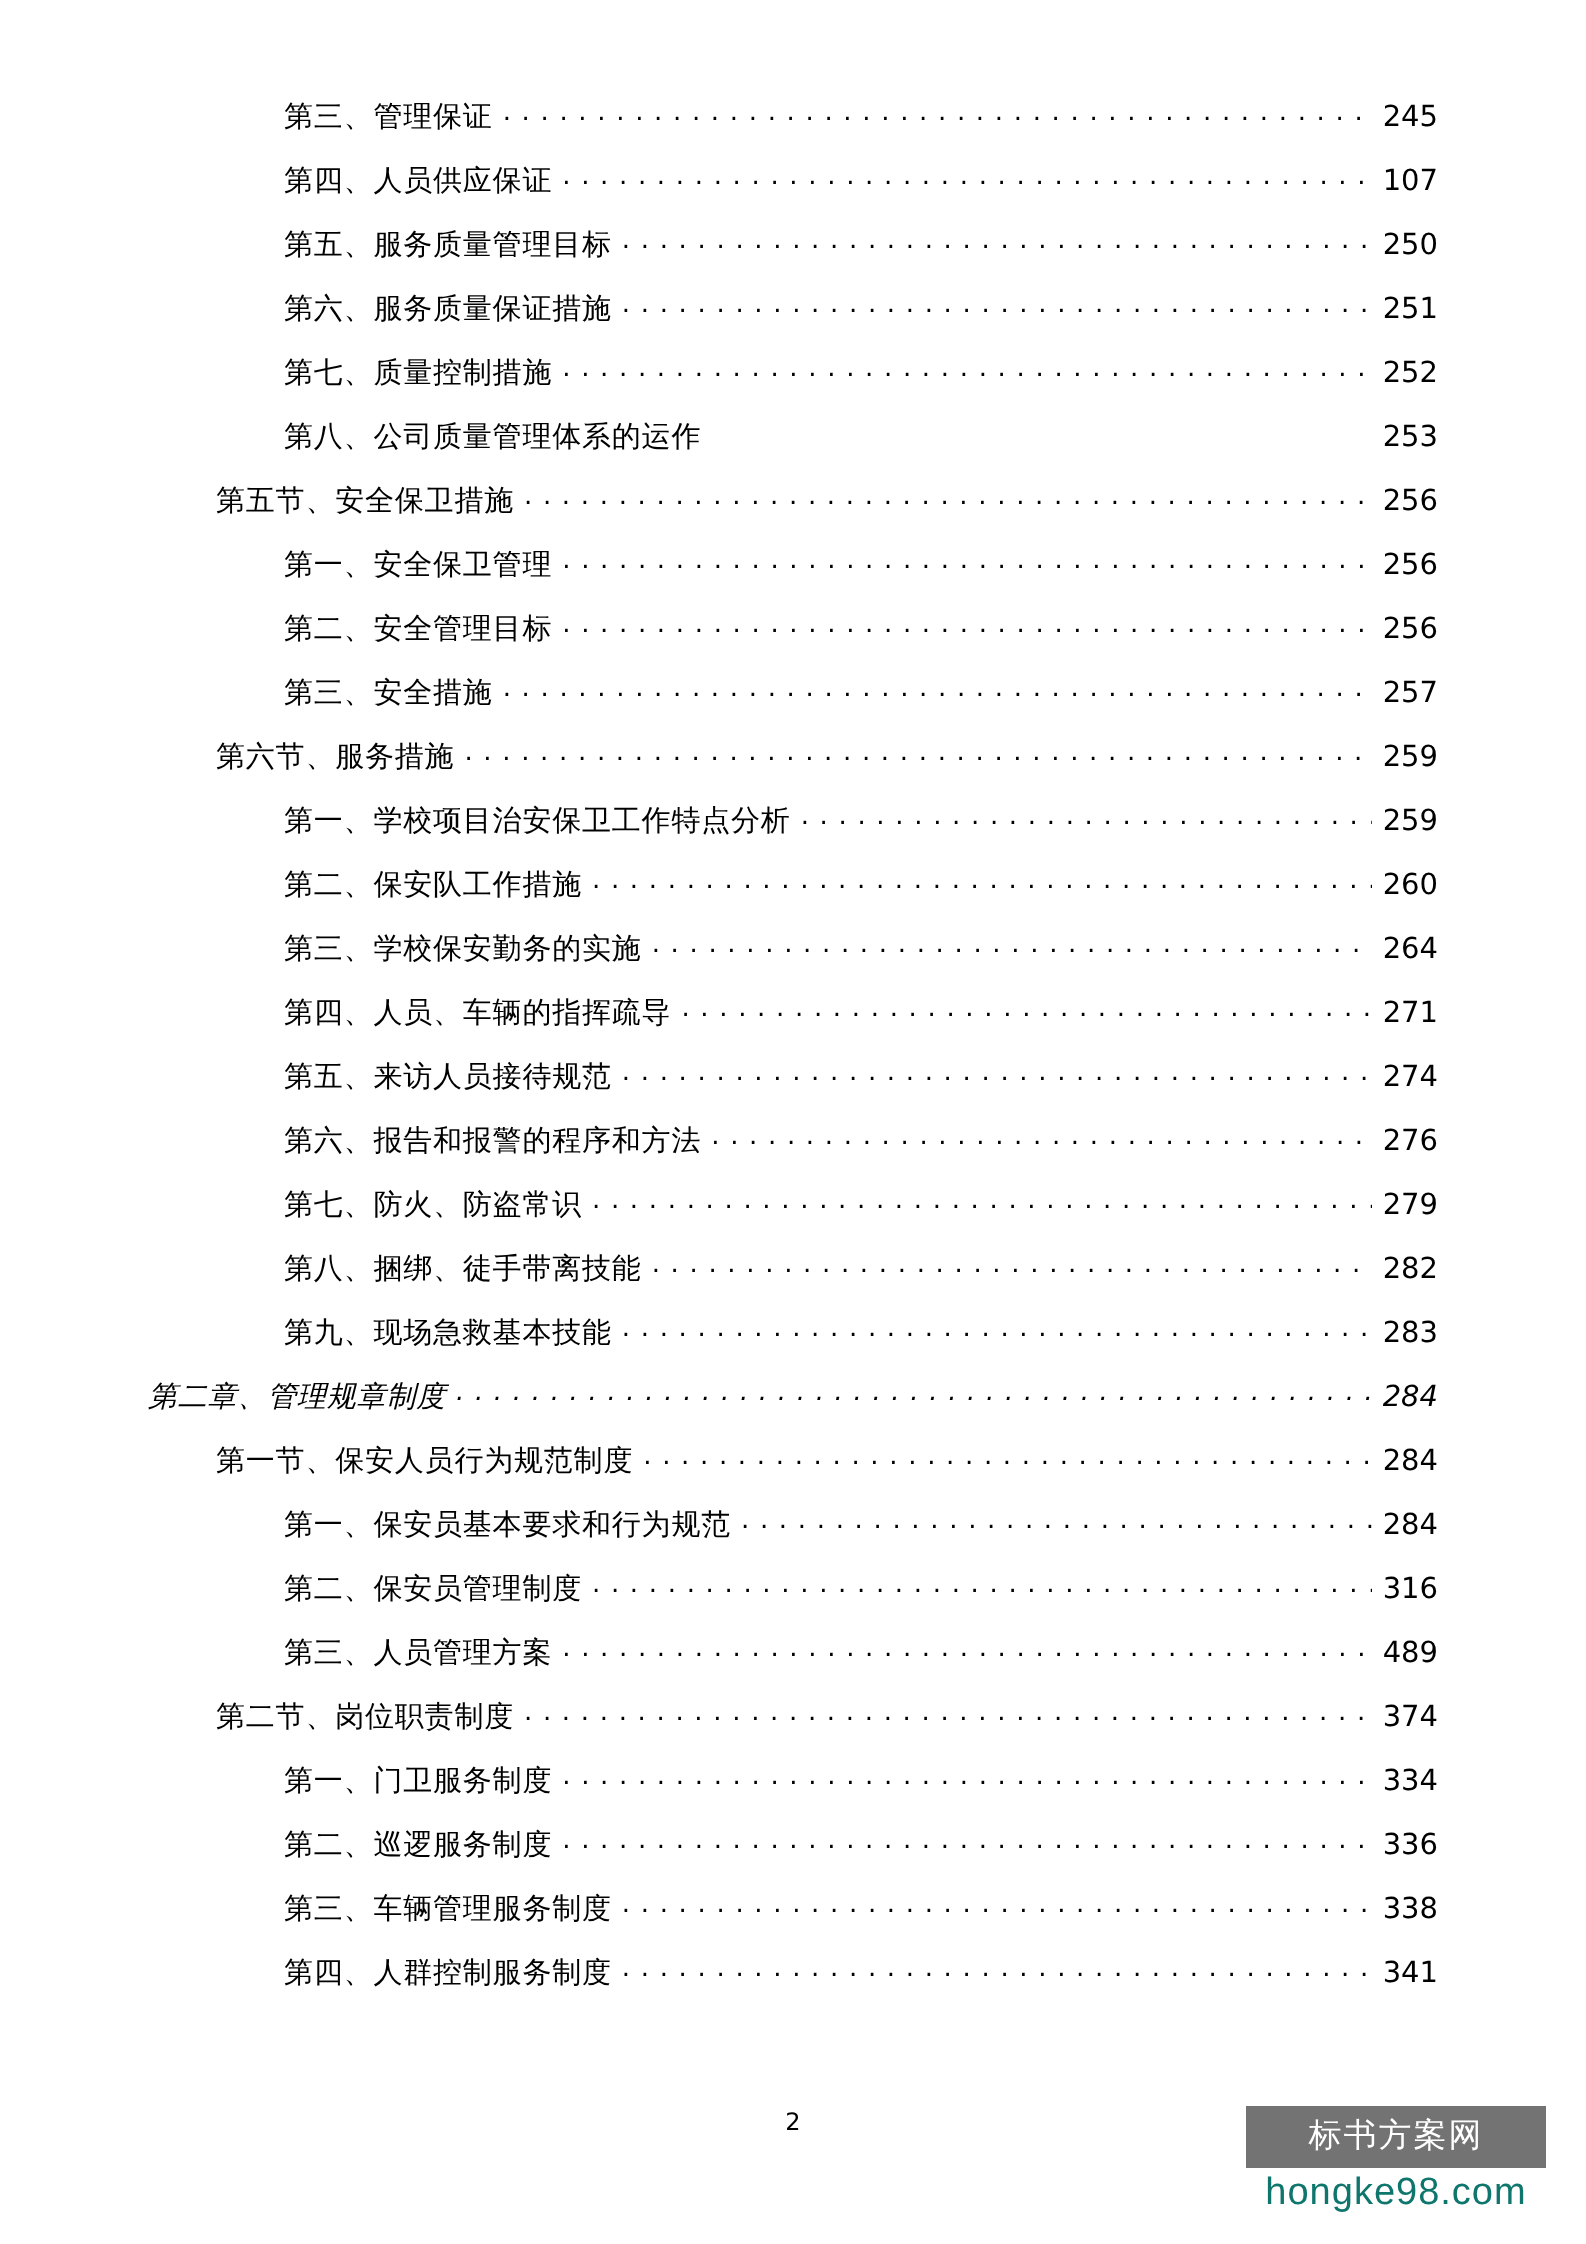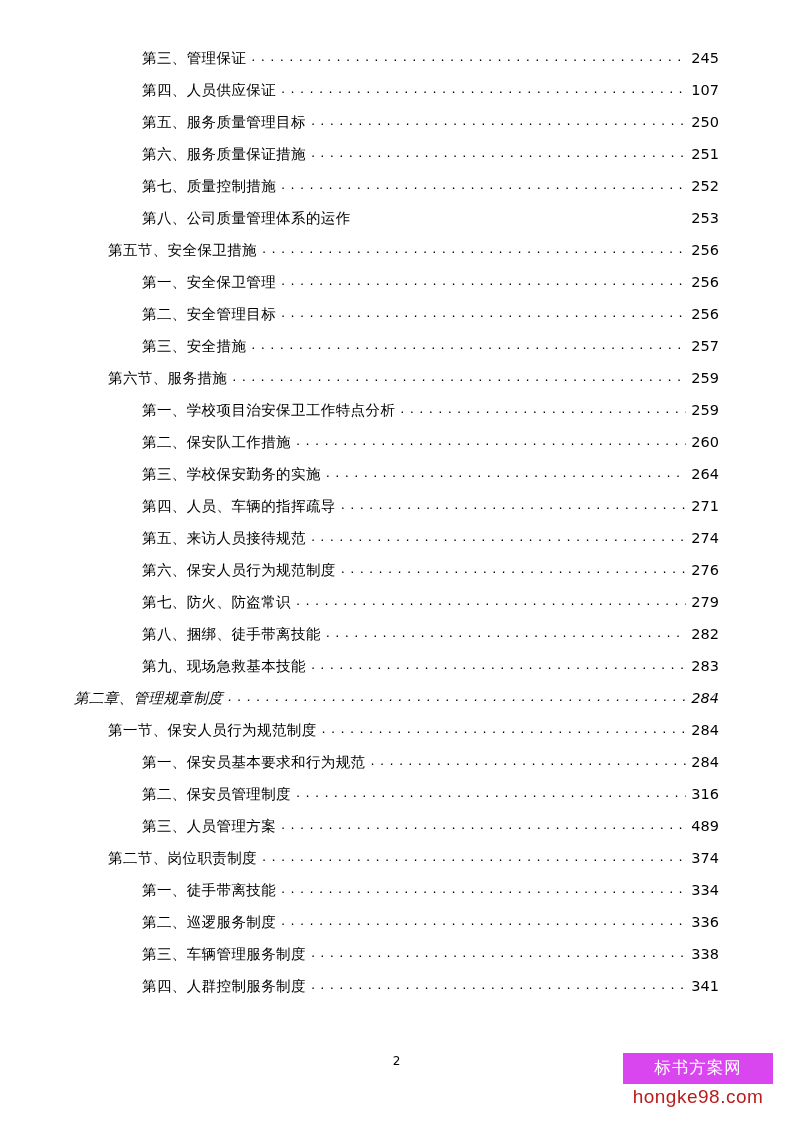--- a/index.html
+++ b/index.html
@@ -80,30 +80,30 @@
   }
   .watermark {
     position: absolute;
     right: 20px;
     bottom: 14px;
     width: 150px;
     text-align: center;
     user-select: none;
   }
   .wm-top {
-    background: #d946ef;
+    background: #737373;
     color: #ffffff;
     font-size: 16.5px;
     letter-spacing: 1px;
     padding: 4px 6px 5px 6px;
     font-family: "DejaVu Sans", "Liberation Sans", sans-serif;
     font-weight: normal;
   }
   .wm-bottom {
-    color: #b91c1c;
+    color: #0f766e;
     font-size: 19px;
     letter-spacing: 0.5px;
     padding-top: 2px;
     font-family: "Liberation Sans", sans-serif;
   }
 </style>
 </head>
 <body>
 
 <div class="page">
@@ -182,21 +182,21 @@
         <span class="toc-label">第四、人员、车辆的指挥疏导</span>
         <span class="toc-leader"></span>
         <span class="toc-page">271</span>
       </div>
       <div class="toc-row lvl-2">
         <span class="toc-label">第五、来访人员接待规范</span>
         <span class="toc-leader"></span>
         <span class="toc-page">274</span>
       </div>
       <div class="toc-row lvl-2">
-        <span class="toc-label">第六、保安人员行为规范制度</span>
+        <span class="toc-label">第六、报告和报警的程序和方法</span>
         <span class="toc-leader"></span>
         <span class="toc-page">276</span>
       </div>
       <div class="toc-row lvl-2">
         <span class="toc-label">第七、防火、防盗常识</span>
         <span class="toc-leader"></span>
         <span class="toc-page">279</span>
       </div>
       <div class="toc-row lvl-2">
         <span class="toc-label">第八、捆绑、徒手带离技能</span>
@@ -232,21 +232,21 @@
         <span class="toc-label">第三、人员管理方案</span>
         <span class="toc-leader"></span>
         <span class="toc-page">489</span>
       </div>
       <div class="toc-row lvl-1">
         <span class="toc-label">第二节、岗位职责制度</span>
         <span class="toc-leader"></span>
         <span class="toc-page">374</span>
       </div>
       <div class="toc-row lvl-2">
-        <span class="toc-label">第一、徒手带离技能</span>
+        <span class="toc-label">第一、门卫服务制度</span>
         <span class="toc-leader"></span>
         <span class="toc-page">334</span>
       </div>
       <div class="toc-row lvl-2">
         <span class="toc-label">第二、巡逻服务制度</span>
         <span class="toc-leader"></span>
         <span class="toc-page">336</span>
       </div>
       <div class="toc-row lvl-2">
         <span class="toc-label">第三、车辆管理服务制度</span>

